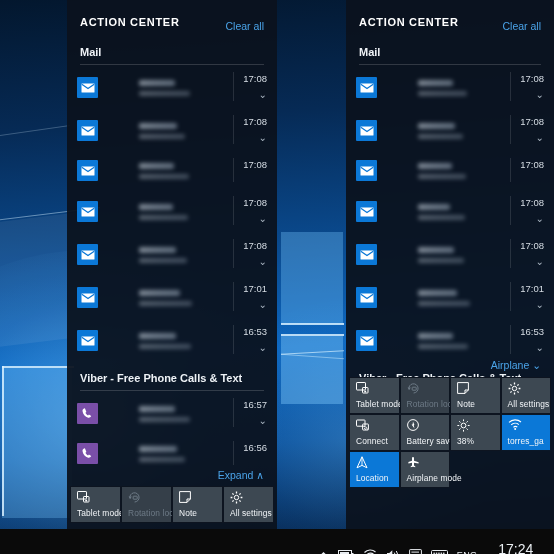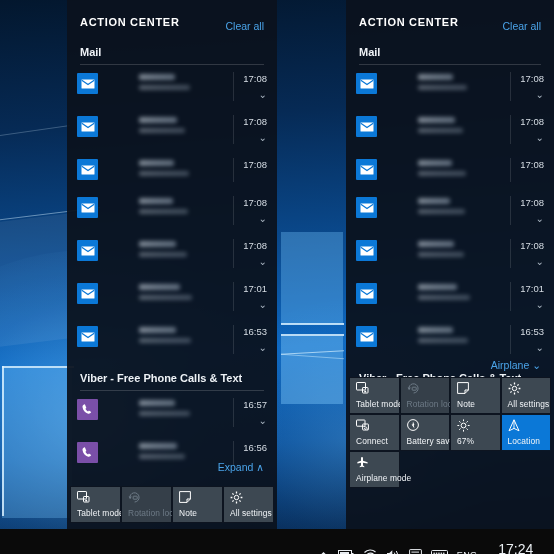--- a/index.html
+++ b/index.html
@@ -47,21 +47,21 @@
   }
   .clear-all{ font-size:10.5px; color:#4aa3e8;margin-top:8px; }
 
   .group-title{
     font-size:11px; font-weight:bold; color:#eef2f6;
     padding:14px 13px 6px 13px;
   }
   .divider{ height:1px; background:rgba(255,255,255,.16); margin:0 13px; }
 
   .notif{
-    display:flex; align-items:flex-start;
+    display:flex; align-items:center;
     padding:7px 10px 7px 10px;
     position:relative;
     min-height:38px;
     gap:32px;
   }
   .notif-ico{
     width:21px;height:21px;flex:0 0 21px;margin-top:1px;
     display:flex;align-items:center;justify-content:center;
     border-radius:1px;
   }
@@ -298,21 +298,21 @@
         <div class="notif-body">
           <div class="blur-line bl-title" style="width:66%"></div>
           <div class="blur-line bl-sub" style="width:80%"></div>
         </div>
         <div class="notif-meta">
           <span class="notif-time">16:56</span>
         </div>
       </div>
     </div>
 
-  <div class="expand-row" style="bottom:56px;">
+  <div class="expand-row" style="bottom:48px;">
     <span>Expand</span>
     <span>∧</span>
   </div>
 
   <div class="tiles" id="left-tiles" style="bottom:6px;">
       <div class="tile">
         <span class="tile-ico">
           <svg width="13" height="12" viewBox="0 0 13 12">
             <rect x="0.5" y="0.5" width="9" height="7.5" rx="0.6" stroke="currentColor" fill="none"></rect>
             <rect x="6.5" y="5.5" width="5.5" height="5.5" rx="0.6" stroke="currentColor" fill="none"></rect>
@@ -569,21 +569,32 @@
       </div>
       <div class="tile">
         <span class="tile-ico">
           <svg width="13" height="13" viewBox="0 0 13 13">
             <circle cx="6.5" cy="6.5" r="2.4" stroke="currentColor" fill="none"></circle>
             <g stroke="currentColor" stroke-width="1">
               <path d="M6.5 0.4V2.2M6.5 10.8V12.6M0.4 6.5H2.2M10.8 6.5H12.6M2.2 2.2L3.5 3.5M9.5 9.5L10.8 10.8M10.8 2.2L9.5 3.5M3.5 9.5L2.2 10.8"></path>
             </g>
           </svg>
         </span>
-        <span class="tile-lbl">67%</span>
+        <span class="tile-lbl">38%</span>
+      </div>
+      <div class="tile on">
+        <span class="tile-ico">
+          <svg width="14" height="11" viewBox="0 0 14 11">
+            <path d="M1 3.4 A9 9 0 0 1 13 3" stroke="currentColor" stroke-width="1.1" fill="none"></path>
+            <path d="M3.2 5.9 A5.6 5.6 0 0 1 10.8 5.6" stroke="currentColor" stroke-width="1.1" fill="none"></path>
+            <path d="M5.5 8.3 A2.6 2.6 0 0 1 9.3 8.1" stroke="currentColor" stroke-width="1.1" fill="none"></path>
+            <circle cx="7.2" cy="9.9" r="1" fill="currentColor"></circle>
+          </svg>
+        </span>
+        <span class="tile-lbl">torres_ga</span>
       </div>
       <div class="tile on">
         <span class="tile-ico">
           <svg width="12" height="13" viewBox="0 0 12 13">
             <path d="M6 0.8 L11 11.8 L6 9.4 L1 11.8 Z" stroke="currentColor" fill="none" stroke-width="1"></path>
             <path d="M6 0.8 V9.4" stroke="currentColor" stroke-width="0.9"></path>
           </svg>
         </span>
         <span class="tile-lbl">Location</span>
       </div>

